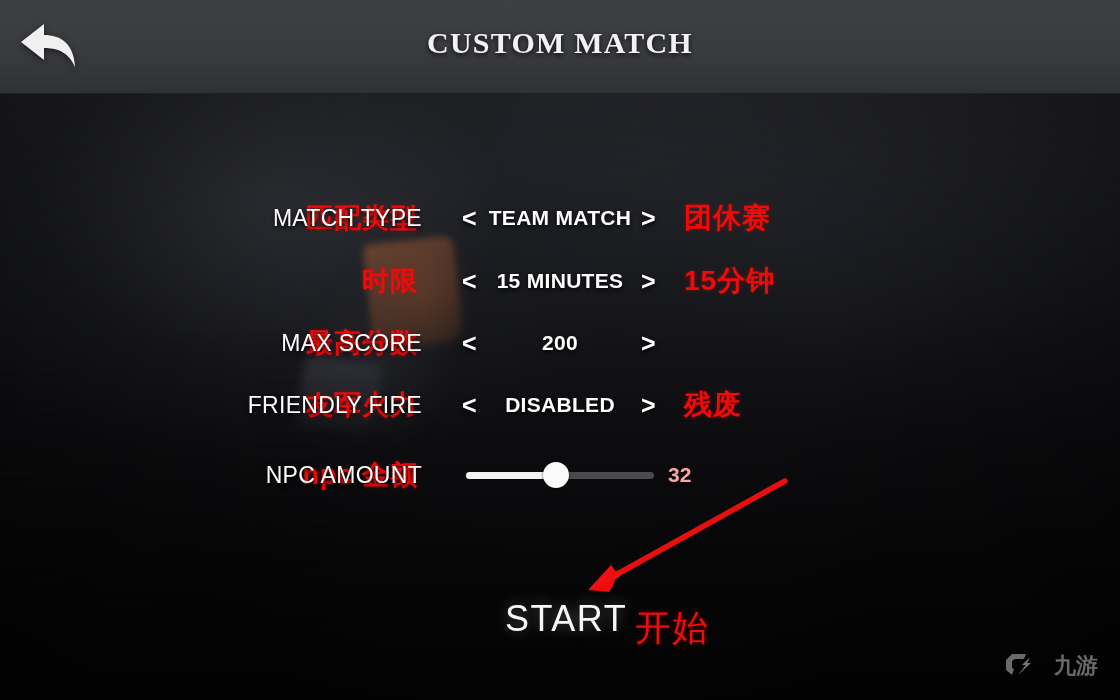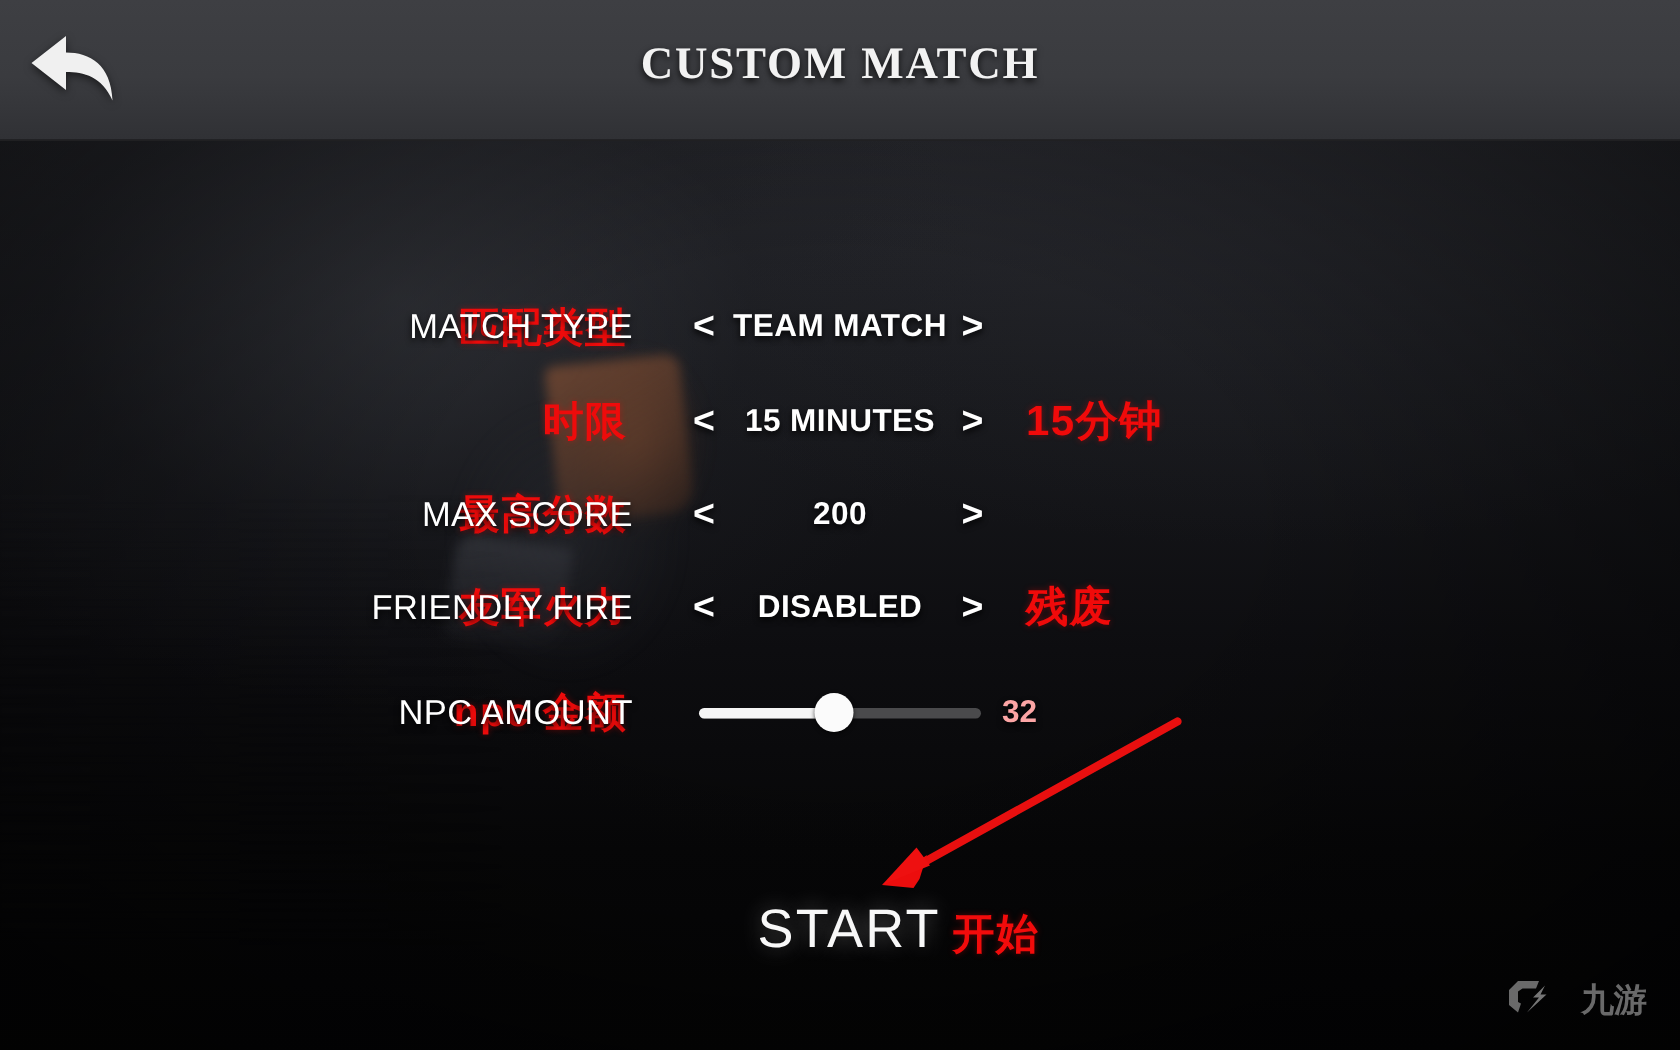--- a/index.html
+++ b/index.html
@@ -134,21 +134,21 @@
 
   
   .start-btn{
     position:absolute;left:505px;top:598px;
     color:#f8f8f8;font-size:36px;font-weight:normal;letter-spacing:1.5px;
     text-shadow:0 0 14px rgba(255,255,255,.35),0 3px 6px rgba(0,0,0,.9);
     cursor:pointer;
   }
   .start-zh{
     position:absolute;left:635px;top:604px;
-    color:#f20b0b;font-size:28px;font-weight:bold;letter-spacing:1px;
+    color:#f20b0b;font-size:36px;font-weight:normal;letter-spacing:1px;
     text-shadow:0 0 4px rgba(255,0,0,.35);
   }
 
   
   .anno-arrow{position:absolute;left:0;top:0;width:1120px;height:700px;pointer-events:none;}
 
   
   .watermark{
     position:absolute;left:1004px;top:650px;
     display:flex;align-items:center;gap:20px;opacity:.62;
@@ -177,20 +177,21 @@
     </div>
     <div class="header-title">CUSTOM MATCH</div>
   </div>
 
   <div class="row" style="top:198px">
     <div class="zh-left">匹配类型</div>
     <div class="opt-label">MATCH TYPE</div>
     <div class="arrow-l">&lt;</div>
     <div class="opt-value">TEAM MATCH</div>
     <div class="arrow-r">&gt;</div>
+    <div class="zh-right">团休赛</div>
   </div>
 
   <div class="row" style="top:261px">
     <div class="zh-left">时限</div>
     <div class="arrow-l">&lt;</div>
     <div class="opt-value">15 MINUTES</div>
     <div class="arrow-r">&gt;</div>
     <div class="zh-right">15分钟</div>
   </div>
 

